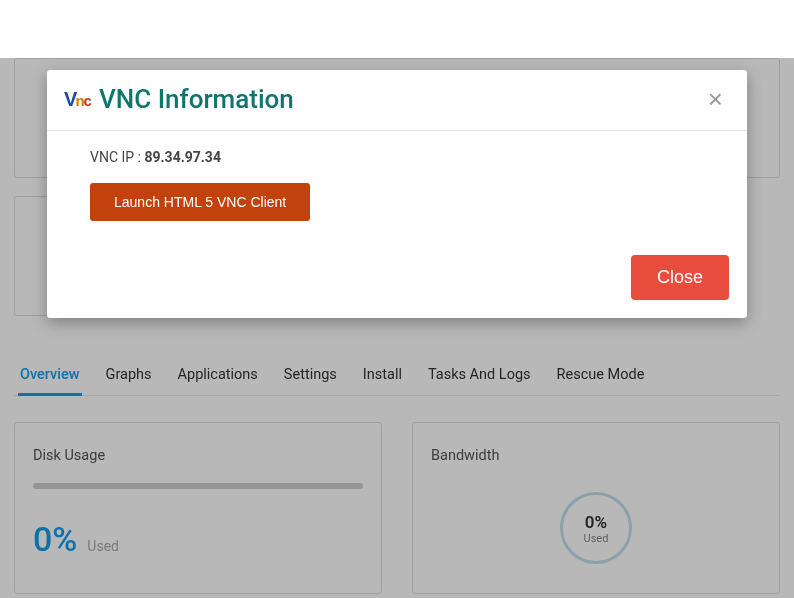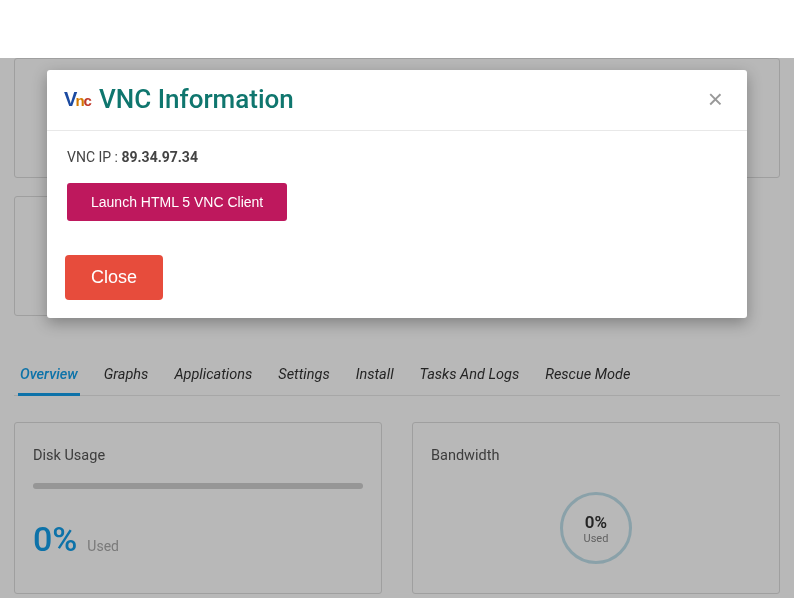--- a/index.html
+++ b/index.html
@@ -4,35 +4,35 @@
 <style>
 * { margin: 0; padding: 0; box-sizing: border-box; }
 body { font-family: -apple-system, BlinkMacSystemFont, "Segoe UI", Roboto, Arial, sans-serif; background: #fff; width: 794px; height: 598px; overflow: hidden; position: relative; }
 .page { width: 794px; height: 598px; position: relative; }
 .overlay { position: absolute; inset: 0; background: rgba(0,0,0,0.28); z-index: 10; }
 .modal { position: absolute; top: 12px; left: 50%; transform: translateX(-50%); width: 700px; background: #fff; border-radius: 3px; z-index: 20; box-shadow: 0 5px 15px rgba(0,0,0,0.3); }
 .modal-header { display: flex; align-items: center; padding: 14px 20px 16px 20px; border-bottom: 1px solid #e8e8e8; }
 .modal-header .vnc-logo { width: 22px; height: 22px; margin-right: 10px; display: flex; align-items: center; justify-content: center; }
 .modal-title { font-size: 26px; font-weight: 500; color: #0f766e; }
 .modal-close { margin-left: auto; font-size: 26px; color: #999; cursor: pointer; line-height: 1; background: none; border: none; padding: 0 4px; }
-.modal-body { padding: 18px 20px 22px 20px; }
+.modal-body { padding: 18px 20px 22px 20px; margin-left: 23px; }
 .info-line { font-size: 14px; color: #444; margin-bottom: 4px; }
 .info-line b { font-weight: 700; }
-.launch-btn { margin-top: 14px; background: #be185d; color: #fff; border: none; padding: 11px 24px; font-size: 14px; border-radius: 3px; cursor: pointer; }
-.modal-footer { padding: 12px 18px 18px 18px; display: flex; justify-content: flex-start; }
+.launch-btn { margin-top: 14px; background: #c2410c; color: #fff; border: none; padding: 11px 24px; font-size: 14px; border-radius: 3px; cursor: pointer; }
+.modal-footer { padding: 12px 18px 18px 18px; display: flex; justify-content: flex-end; }
 .close-btn { background: #e74c3c; color: #fff; border: none; padding: 12px 26px; font-size: 18px; border-radius: 4px; cursor: pointer; }
 
 .bg { padding: 0 14px; }
 .card { border: 1px solid #ddd; border-radius: 3px; background: #fff; }
 .card1 { height: 120px; margin-top: 58px; }
 .card2 { width: 372px; height: 120px; margin-top: 18px; position: relative; }
 .card2 .vnc-logo-sm { position: absolute; bottom: 26px; left: 186px; }
 .card2 .console-icon { position: absolute; bottom: 30px; left: 62px; color: #333; }
 .tabs { display: flex; gap: 22px; margin-top: 42px; padding: 0 4px; border-bottom: 1px solid #e8e8e8; }
-.tab { font-size: 14.5px; color: #333; padding: 8px 2px 10px 2px; cursor: pointer; border-bottom: 3px solid transparent; margin-bottom: -1px; font-style: italic; }
+.tab { font-size: 14.5px; color: #333; padding: 8px 2px 10px 2px; cursor: pointer; border-bottom: 3px solid transparent; margin-bottom: -1px; }
 .tab.active { color: #129fea; border-bottom-color: #129fea; font-weight: 500; }
 .row { display: flex; gap: 30px; margin-top: 26px; }
 .stat-card { border: 1px solid #ddd; border-radius: 3px; padding: 24px 18px 20px 18px; flex: 1; min-height: 160px; }
 .stat-title { font-size: 14.5px; color: #555; margin-bottom: 19px; }
 .progress-track { height: 6px; background: #d0d0d0; border-radius: 3px; width: 100%; margin-bottom: 30px; }
 .percent-big { font-size: 34px; color: #129fea; font-weight: 500; display: inline-block; margin-right: 6px; }
 .used-label { font-size: 14px; color: #aaa; }
 .donut-wrap { display: flex; align-items: center; justify-content: center; height: 90px; }
 .donut { width: 72px; height: 72px; border-radius: 50%; border: 3px solid #bfe0eb; display: flex; flex-direction: column; align-items: center; justify-content: center; }
 .donut-pct { font-size: 17px; color: #333; font-weight: 600; }

